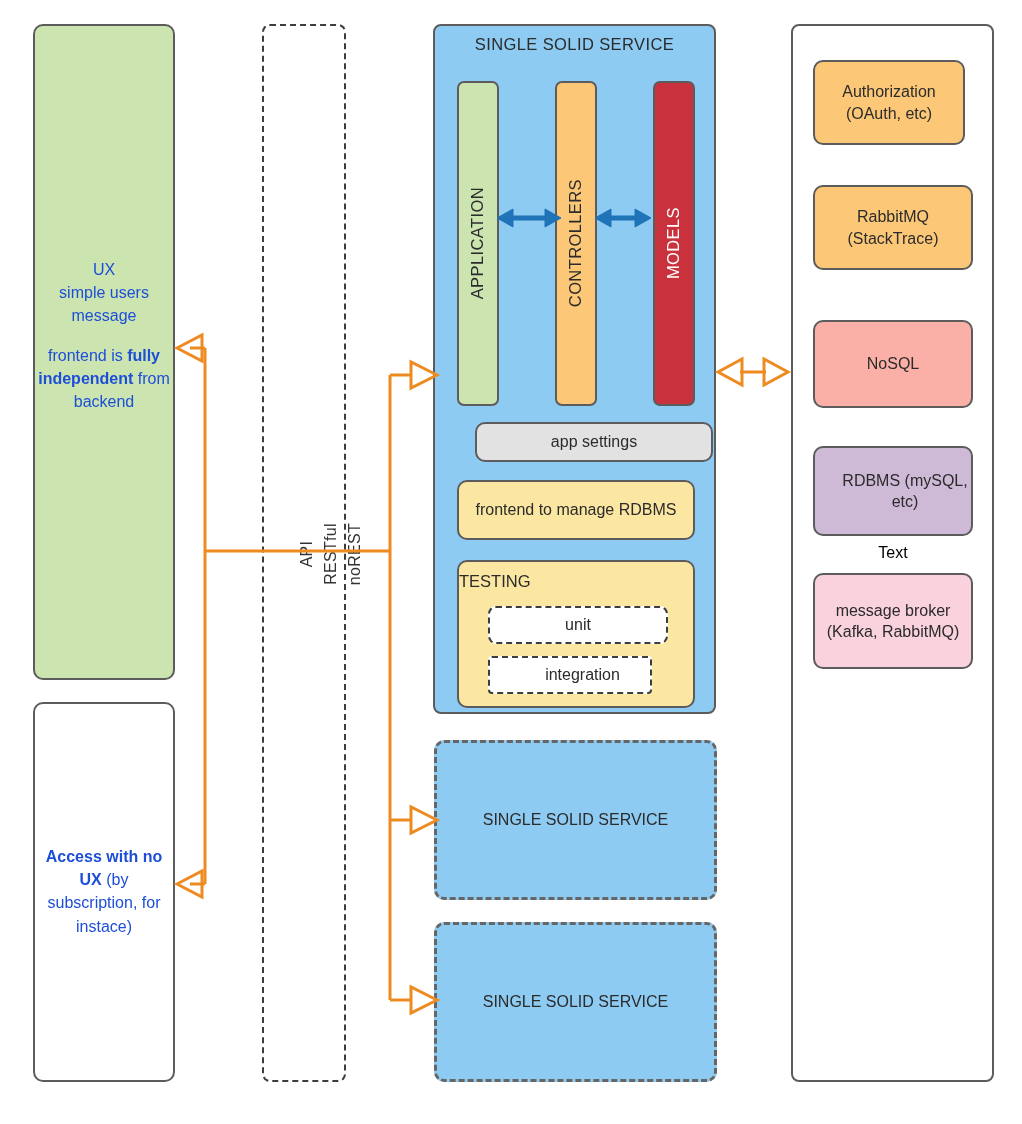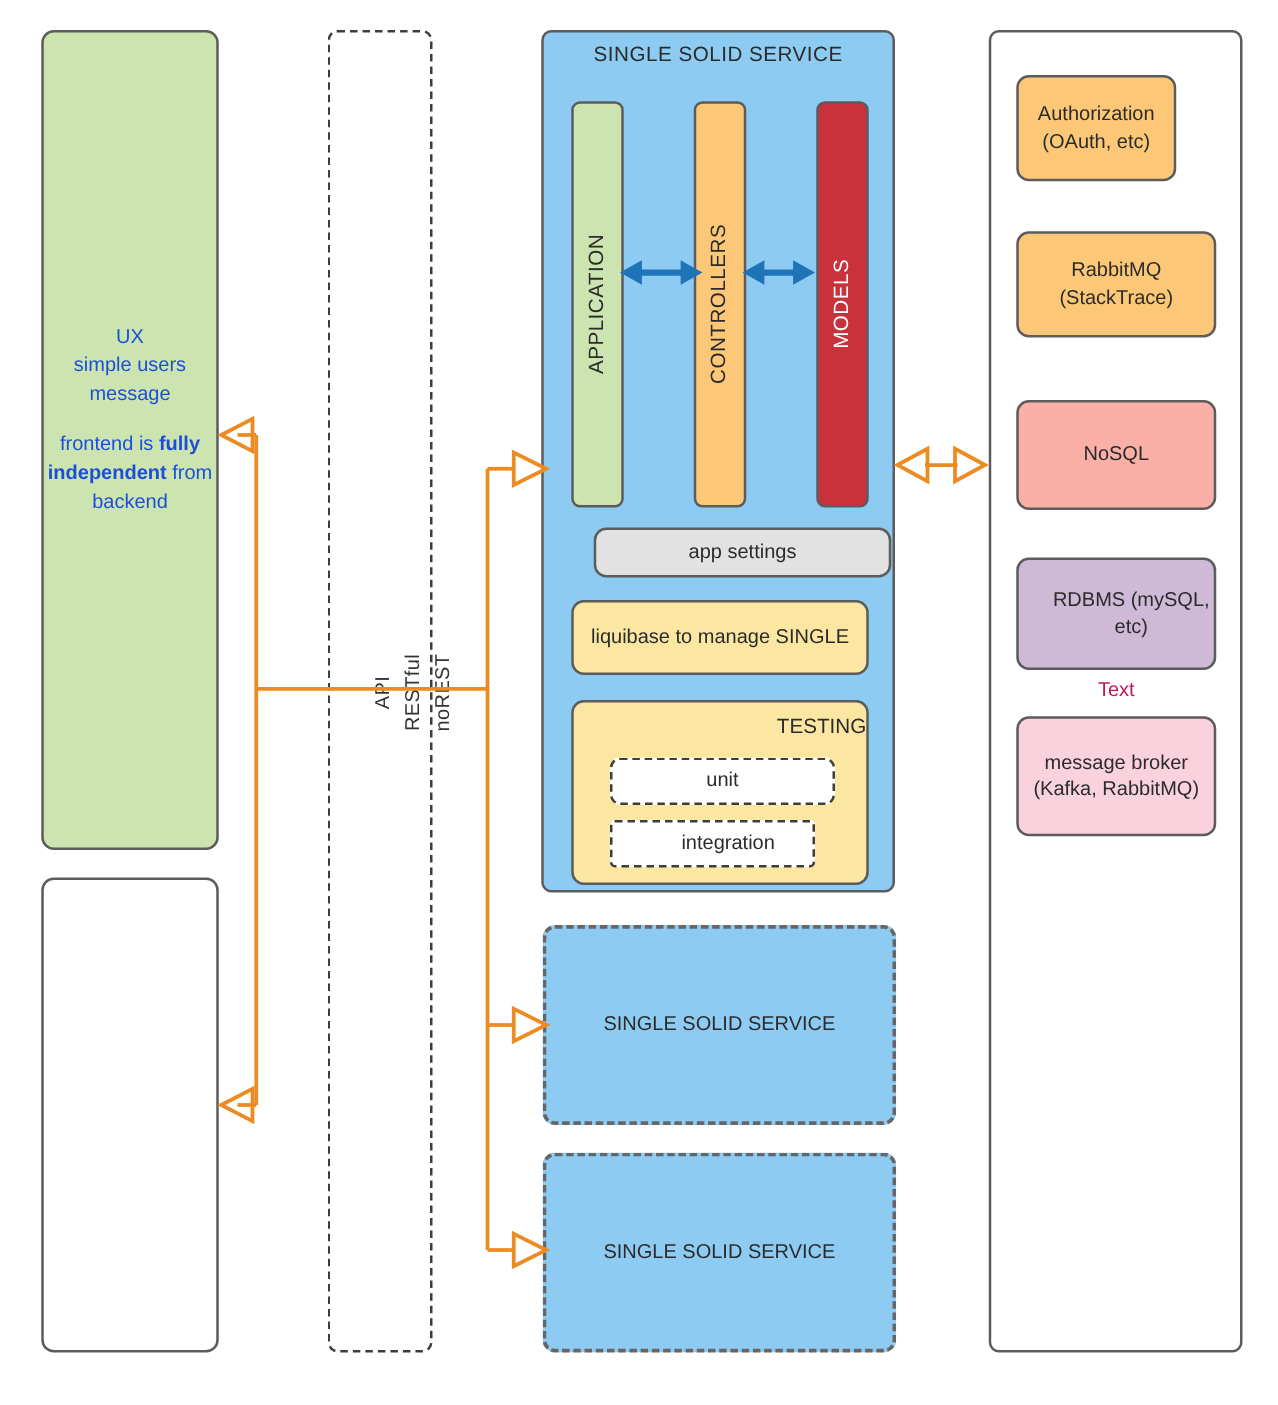--- a/index.html
+++ b/index.html
@@ -69,21 +69,21 @@
     transform: rotate(180deg);
     white-space: nowrap;
     font-size: 16.5px;
     letter-spacing: 0.4px;
     color: #2b2b2b;
   }
   .pillar-text.onred { color: #ffffff; }
   .caption {
     position: absolute;
     font-size: 16px;
-    color: #be185d;
+    color: #000000;
     text-align: center;
     line-height: 1.35;
   }
   .svg-layer {
     position: absolute;
     left: 0;
     top: 0;
     width: 1022px;
     height: 1124px;
     pointer-events: none;
@@ -96,21 +96,21 @@
     text-align: center;
     font-size: 16.5px;
     letter-spacing: 0.4px;
     color: #2b2b2b;
   }
   .inner-label {
     position: absolute;
     top: 9px;
     left: 0;
     right: 0;
-    text-align: right;
+    text-align: left;
     font-size: 16.5px;
     color: #2b2b2b;
   }
   .left-text {
     position: absolute;
     box-sizing: border-box;
     text-align: center;
     font-size: 16px;
     line-height: 1.45;
     color: #1d4ed8;
@@ -127,20 +127,23 @@
     <div>UX</div>
     <div>simple users</div>
     <div>message</div>
     <div style="height:16px;"></div>
     <div>
       <span>frontend is </span><b>fully independent</b><span> from backend</span>
     </div>
   </div>
 
   <div class="box plain" style="left:33px; top:702px; width:142px; height:380px;"></div>
+  <div class="left-text" style="left:36px; top:845px; width:136px;">
+    <b>Access with no UX</b><span> (by subscription, for instace)</span>
+  </div>
 
   <div class="box dashed-thin" style="left:262px; top:24px; width:84px; height:1058px; border-radius:8px; background:transparent;"></div>
   <div class="vertical-label" style="left:252px; top:545px; width:110px; height:18px; transform:rotate(-90deg);">
     <span>API</span>
   </div>
   <div class="vertical-label" style="left:276px; top:545px; width:110px; height:18px; transform:rotate(-90deg);">
     <span>RESTful</span>
   </div>
   <div class="vertical-label" style="left:300px; top:545px; width:110px; height:18px; transform:rotate(-90deg);">
     <span>noREST</span>
@@ -157,21 +160,21 @@
     </div>
     <div class="box red" style="left:218px; top:55px; width:42px; height:325px; border-radius:7px;">
       <span class="pillar-text onred">MODELS</span>
     </div>
 
     <div class="box grey" style="left:22px; top:396px; width:238px; height:40px;">
       <span>app settings</span>
     </div>
 
     <div class="box yellow" style="left:22px; top:454px; width:238px; height:60px;">
-      <span>liquibase to manage SINGLE</span>
+      <span>frontend to manage RDBMS</span>
     </div>
 
     <div class="box yellow" style="left:22px; top:534px; width:238px; height:148px; display:block;">
       <div class="inner-label">TESTING</div>
       <div class="box dashed-thin" style="left:29px; top:44px; width:180px; height:38px; border-radius:8px;">
         <span>unit</span>
       </div>
       <div class="box dashed-thin" style="left:29px; top:94px; width:164px; height:38px; border-radius:4px;padding-left:25px;">
         <span>integration</span>
       </div>
@@ -180,21 +183,21 @@
 
   <div class="box blue dashed-box" style="left:434px; top:740px; width:283px; height:160px;">
     <span>SINGLE SOLID SERVICE</span>
   </div>
   <div class="box blue dashed-box" style="left:434px; top:922px; width:283px; height:160px;">
     <span>SINGLE SOLID SERVICE</span>
   </div>
 
   <div class="box plain" style="left:791px; top:24px; width:203px; height:1058px; display:block; border-radius:8px;"></div>
 
-  <div class="box orange" style="left:813px; top:60px; width:128px; height:85px;">
+  <div class="box orange" style="left:813px; top:60px; width:152px; height:85px;">
     <span>Authorization (OAuth, etc)</span>
   </div>
   <div class="box orange" style="left:813px; top:185px; width:160px; height:85px;">
     <span>RabbitMQ (StackTrace)</span>
   </div>
   <div class="box salmon" style="left:813px; top:320px; width:160px; height:88px;">
     <span>NoSQL</span>
   </div>
   <div class="box purple" style="left:813px; top:446px; width:160px; height:90px;padding-left:24px;">
     <span>RDBMS (mySQL, etc)</span>

